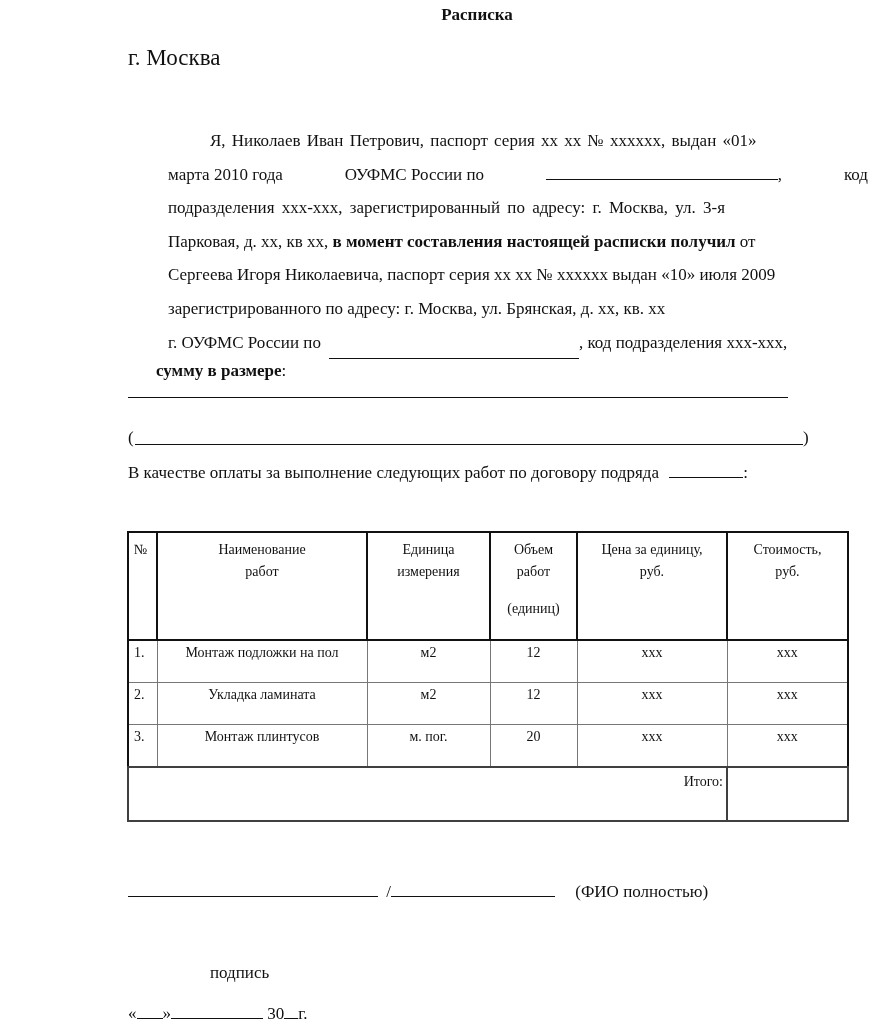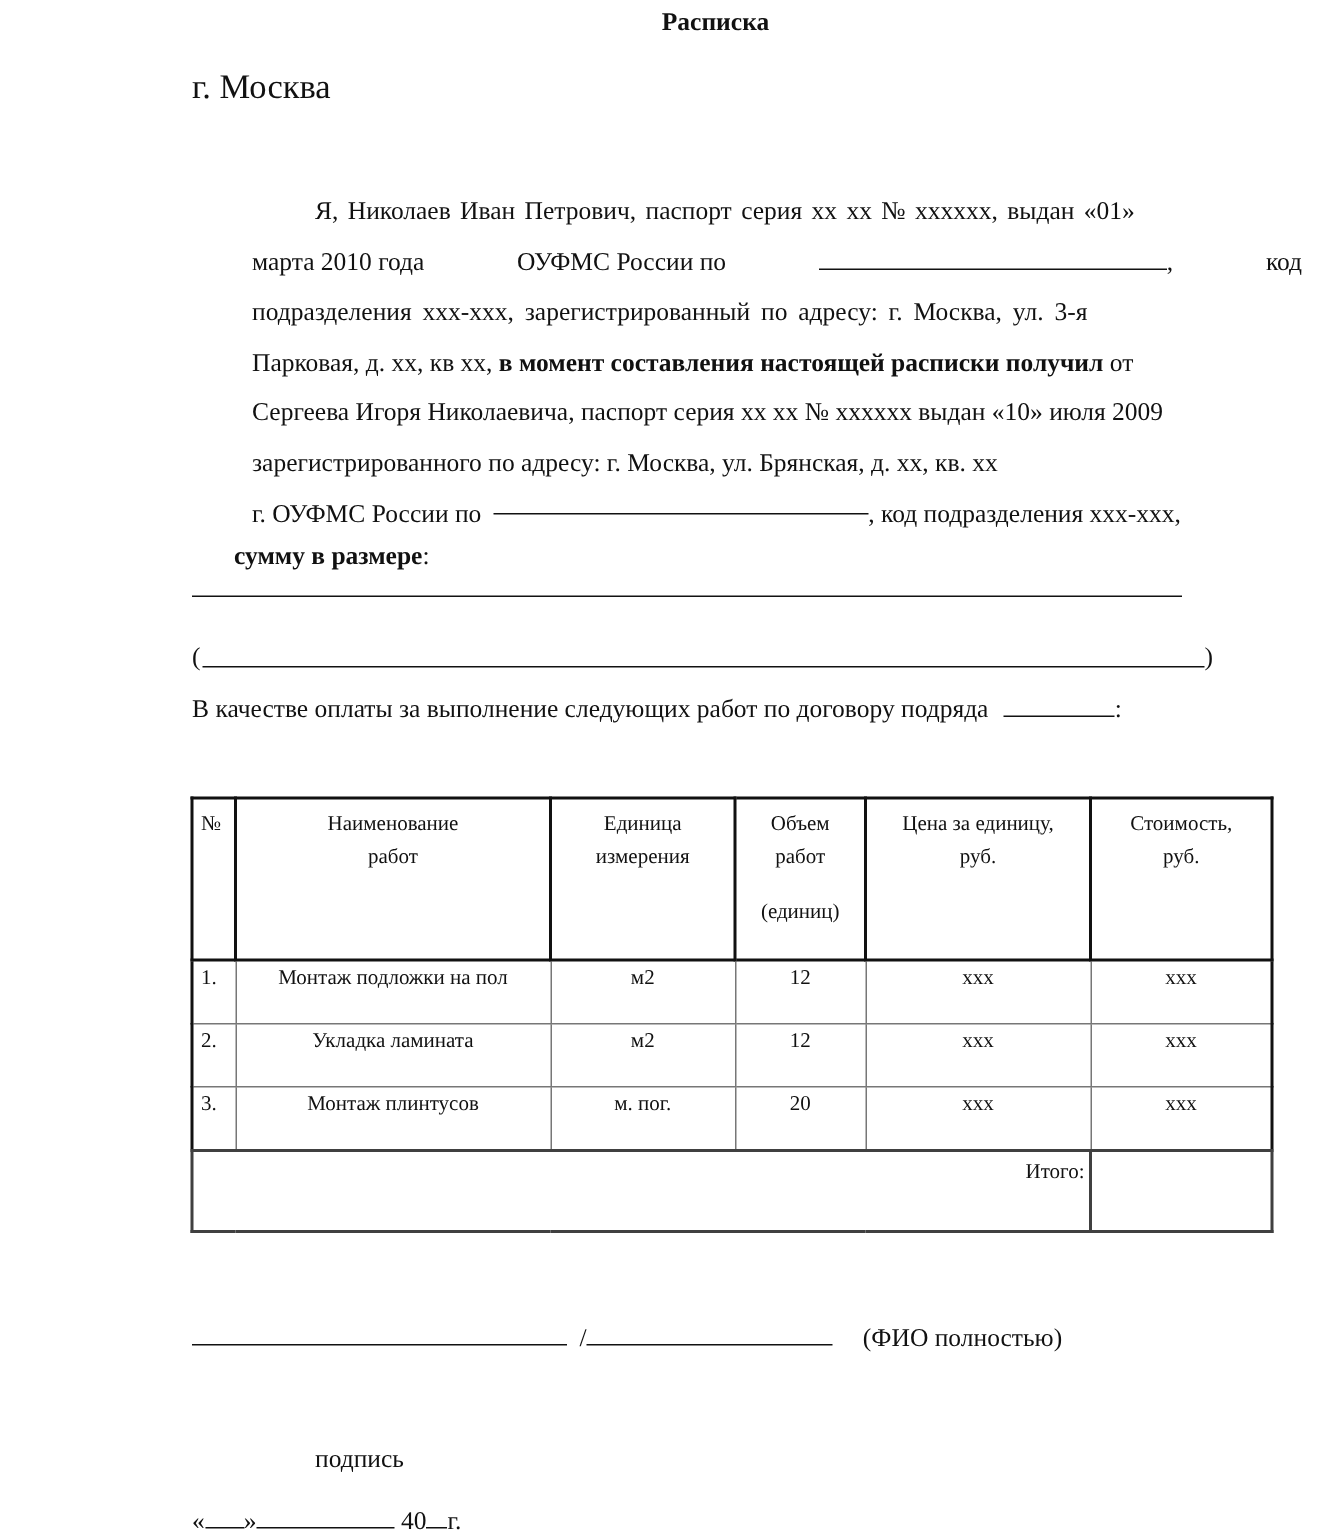--- a/index.html
+++ b/index.html
@@ -3,21 +3,21 @@
 <meta charset="utf-8">
 <style>
   html, body { margin: 0; padding: 0; background: #ffffff; }
   body { width: 890px; height: 1024px; position: relative; overflow: hidden;
          font-family: "Liberation Serif", "DejaVu Serif", serif; color: #111; }
   .abs { position: absolute; white-space: nowrap; }
   .title { left: 0; width: 954px; text-align: center; top: 5px; font-size: 17px; font-weight: bold; }
   .city { left: 128px; top: 45px; font-size: 23px; }
   .para { position: absolute; left: 128px; width: 700px; top: 124px; font-size: 17px; line-height: 33.6px; margin-left: 40px; }
   .line { display: flex; justify-content: space-between; white-space: nowrap; height: 33.6px; }
-  .line.left { justify-content: flex-start; }
+  .line.left { justify-content: flex-start; align-items: flex-end; }
   .ul { display: inline-block; border-bottom: 1.5px solid #111; height: 16px; vertical-align: baseline; }
   b { font-weight: bold; }
   .sum-label { left: 156px; top: 361px; font-size: 17px; }
   .rule { position: absolute; border-bottom: 1.5px solid #111; }
   .paren { font-size: 17px; }
   .contract { left: 128px; top: 461px; font-size: 17px; }
 
   table.works { position: absolute; left: 127px; top: 531px; border-collapse: collapse;
                 font-size: 14px; table-layout: fixed; }
   table.works td { border: 1px solid #777; text-align: center; vertical-align: top; padding: 0; }
@@ -152,14 +152,14 @@
 
 <div class="abs sign">
   <span class="ul" style="width:250px;"></span>
   <span style="margin-left:4px;">/</span><span class="ul" style="width:164px;"></span>
   <span style="margin-left:16px;">(ФИО полностью)</span>
 </div>
 <div class="abs sign-caption">подпись</div>
 
 <div class="abs date">
   <span>«</span><span class="ul" style="width:26px;"></span><span>»</span><span class="ul" style="width:92px;"></span>
-  <span>40</span><span class="ul" style="width:14px;"></span><span>г.</span>
+  <span>30</span><span class="ul" style="width:14px;"></span><span>г.</span>
 </div>
 
 </body></html>

